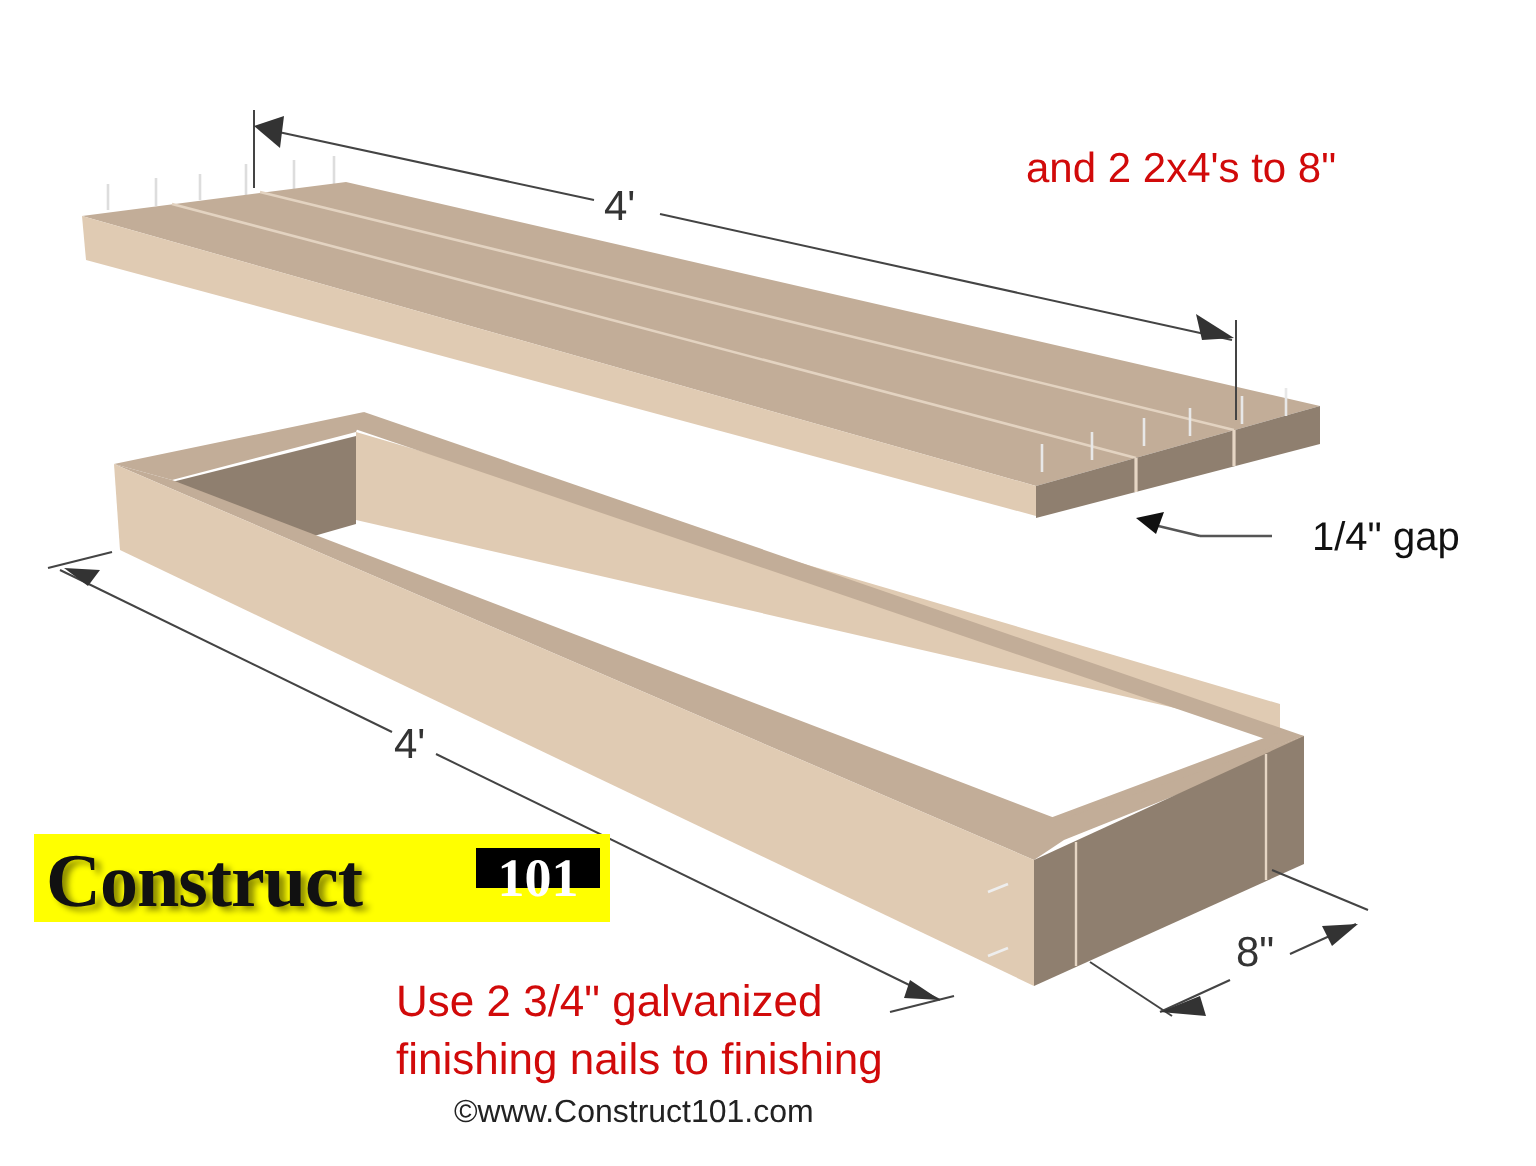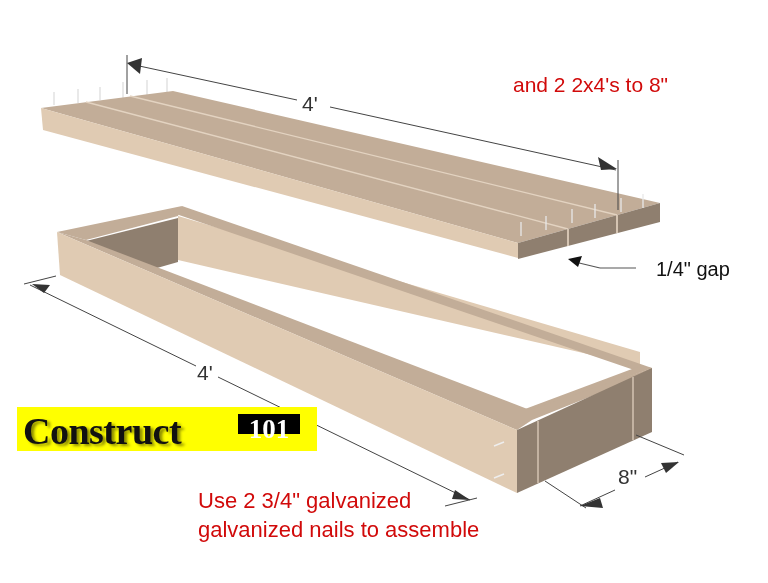--- a/index.html
+++ b/index.html
@@ -11,21 +11,21 @@
   .cut1 { left: 513px; top: 48px; font-size: 21px; }
   .cut2 { left: 513px; top: 74px; font-size: 21px; }
   .nail1 { left: 198px; top: 490px; font-size: 22px; }
   .nail2 { left: 198px; top: 519px; font-size: 22px; }
   .dim { color: #333333; font-family: "Liberation Sans", sans-serif; }
   .dim-top { left: 302px; top: 93px; font-size: 21px; }
   .dim-frame { left: 197px; top: 362px; font-size: 21px; }
   .dim-8 { left: 618px; top: 466px; font-size: 21px; }
   .gap { left: 656px; top: 259px; font-size: 20px; color: #111111; font-family: "Liberation Sans", sans-serif; }
   .copy { left: 227px; top: 549px; font-size: 16px; color: #222222; font-family: "Liberation Sans", sans-serif; }
-  .logo { position: absolute; left: 17px; top: 407px; width: 288px; height: 44px; background: #ffff00; padding-left: 12px; }
+  .logo { position: absolute; left: 17px; top: 417px; width: 288px; height: 44px; background: #ffff00; }
   .logo-word { position: absolute; left: 6px; top: 2px; font-family: "Liberation Serif", "DejaVu Serif", serif; font-weight: bold; font-size: 38px; color: #111111; text-shadow: 3px 2px 3px rgba(0,0,0,0.45); letter-spacing: -0.5px; }
   .logo-num { position: absolute; left: 221px; top: 7px; width: 62px; height: 20px; background: #000000; color: #ffffff; font-family: "Liberation Serif", "DejaVu Serif", serif; font-weight: bold; font-size: 27px; text-align: center; line-height: 30px; }
 </style>
 </head>
 <body>
 
 <div id="stage">
   <svg width="768" height="583" viewBox="0 0 768 583" xmlns="http://www.w3.org/2000/svg">
 
     <g>
@@ -121,14 +121,15 @@
   <div class="lbl dim dim-frame">4'</div>
   <div class="lbl dim dim-8">8"</div>
   <div class="lbl gap">1/4" gap</div>
 
   <div class="logo">
     <span class="logo-word">Construct</span>
     <span class="logo-num">101</span>
   </div>
 
   <div class="lbl red nail1">Use 2 3/4" galvanized</div>
-  <div class="lbl red nail2">galvanized nails to assemble</div>
+  <div class="lbl red nail2">finishing nails to finishing</div>
+  <div class="lbl copy">©www.Construct101.com</div>
 </div>
 
 </body></html>

